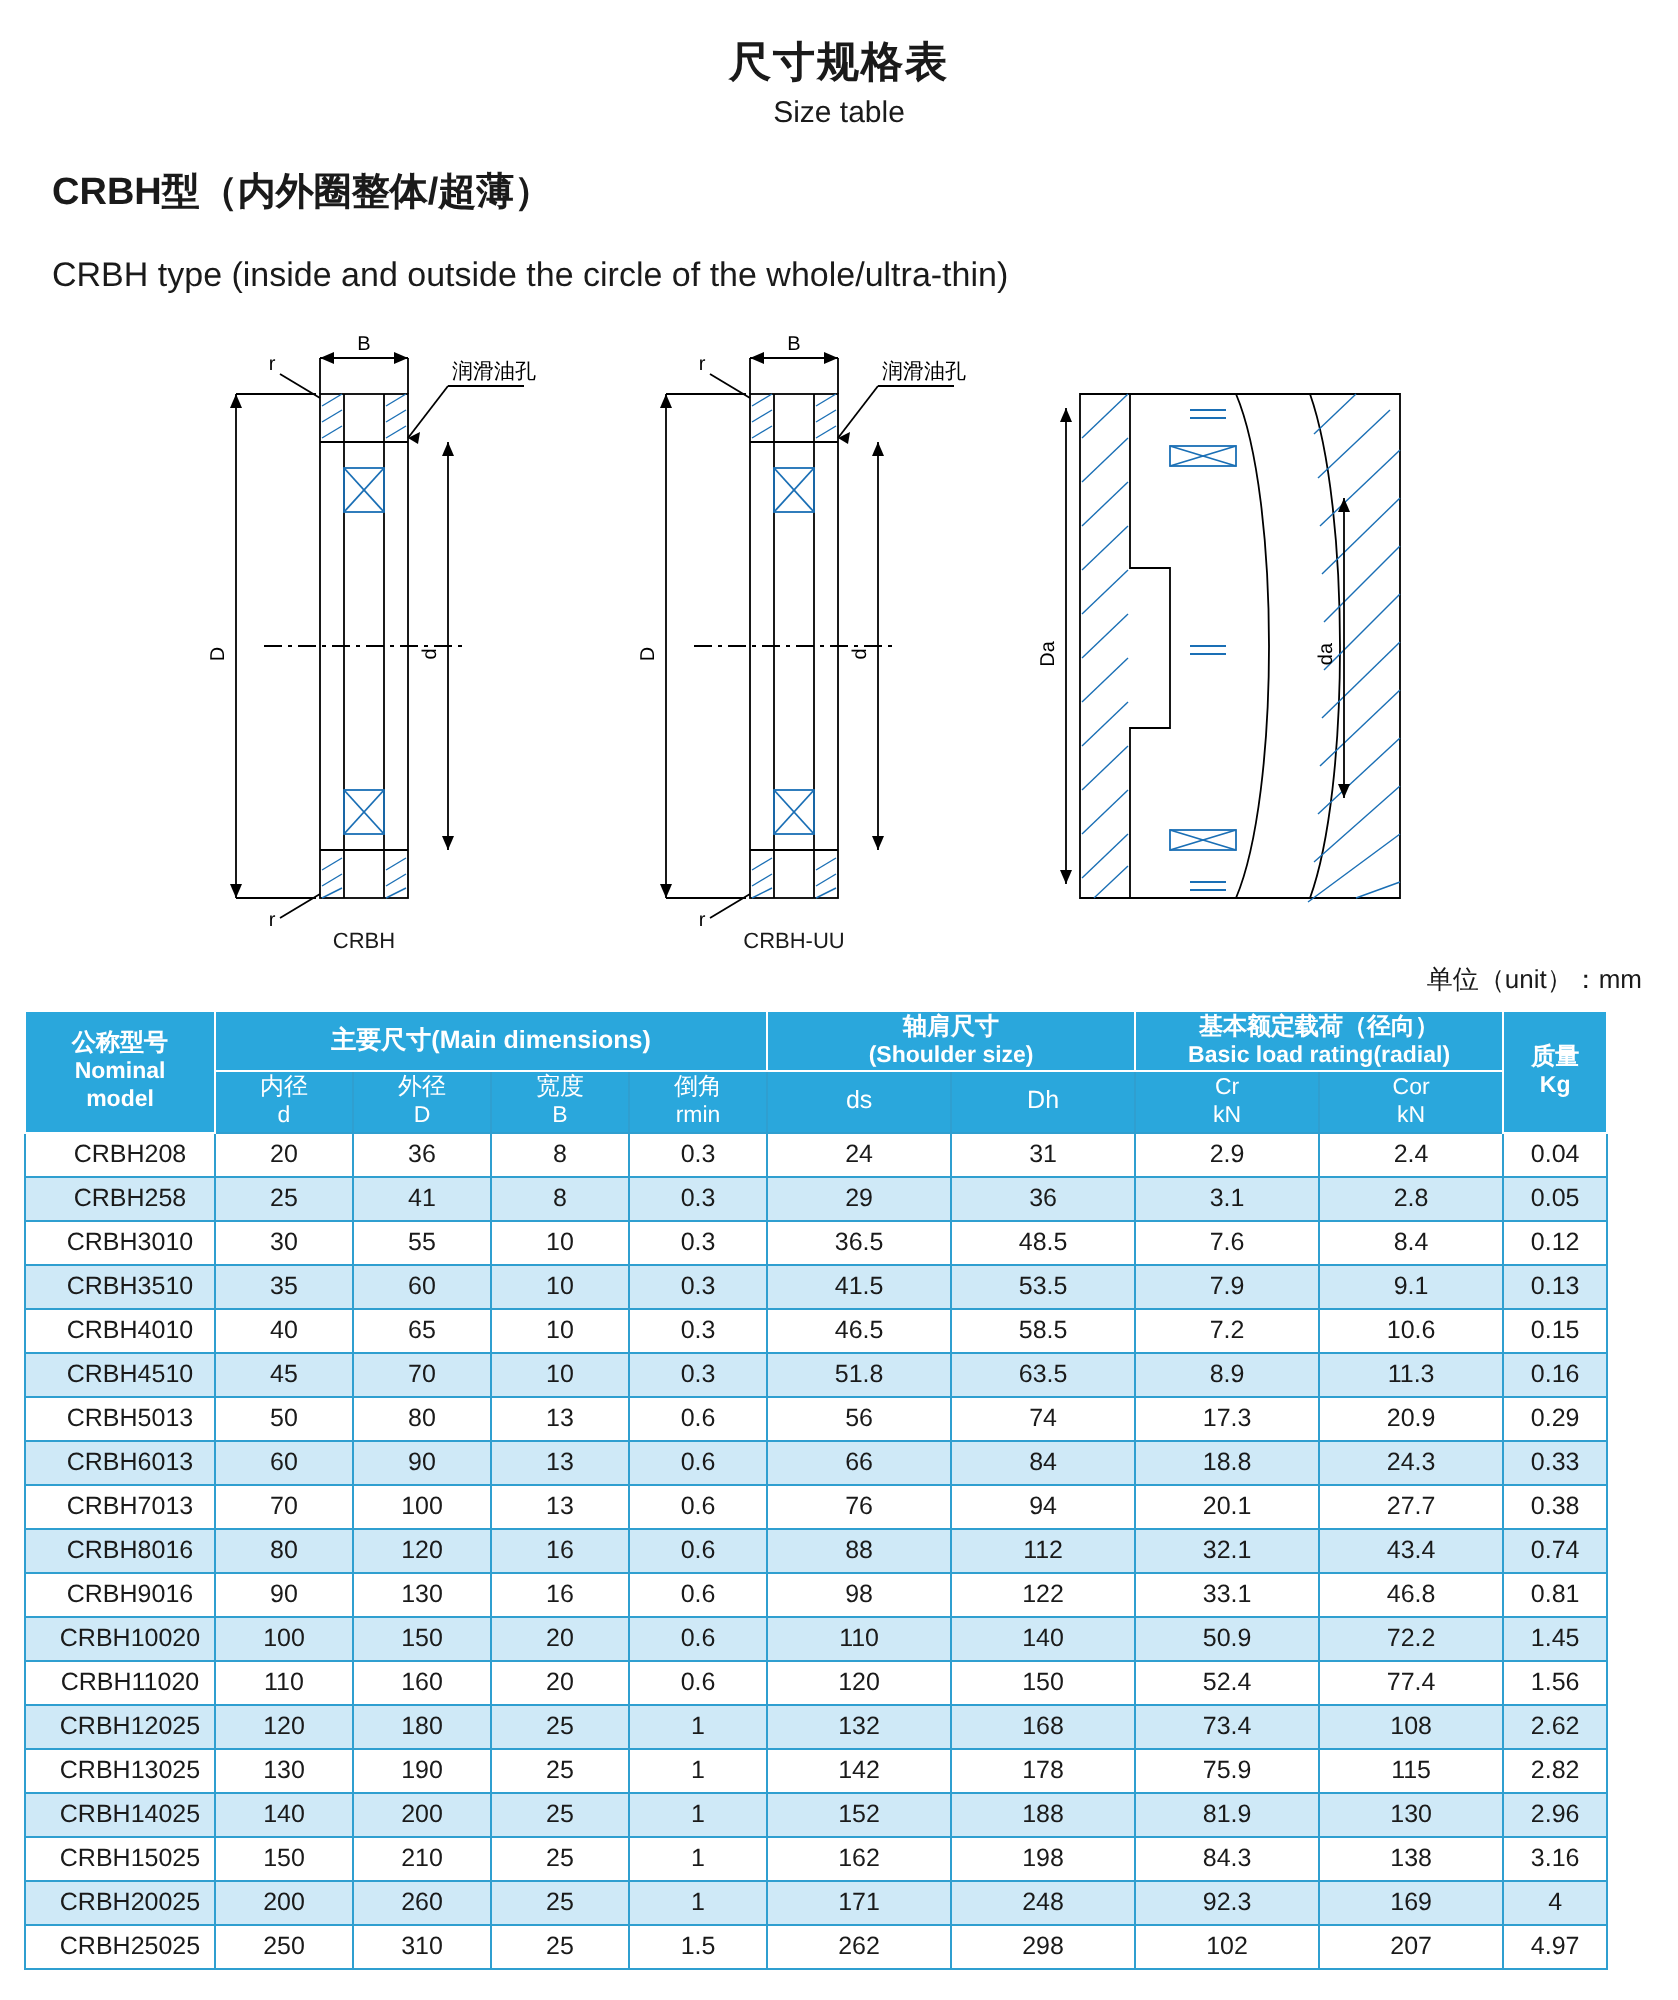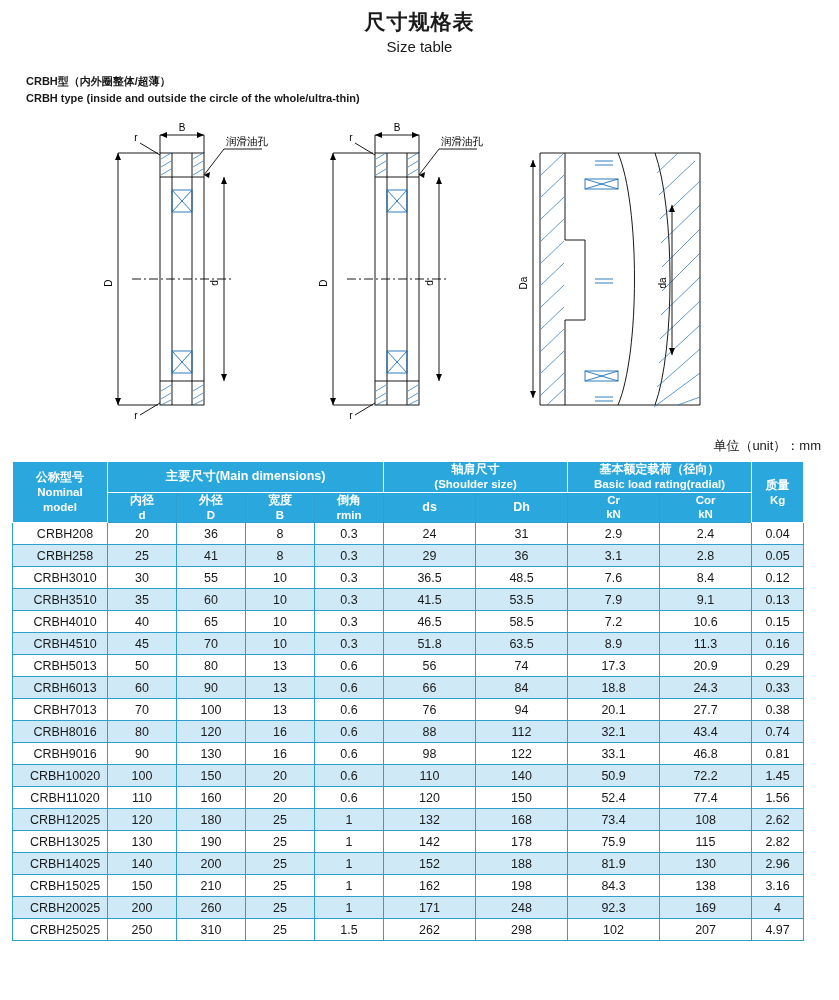--- a/index.html
+++ b/index.html
@@ -17,48 +17,47 @@
   }
   .page {
     width: 839px;
     height: 1000px;
     position: relative;
     box-sizing: border-box;
   }
   
   .title-block {
     text-align: center;
-    padding-top: 8px;
+    padding-top: 18px;
   }
   .title-cn {
     font-size: 21px;
     font-weight: bold;
     letter-spacing: 1px;
     line-height: 1.3;
   }
   .title-en {
     font-size: 15px;
     line-height: 1.4;
     margin-top: 1px;
   }
   
   .subtitle-block {
     margin-left: 26px;
     margin-top: 16px;
   }
   .subtitle-cn {
-    font-size: 11px;
+    font-size: 19px;
     font-weight: bold;
     line-height: 1.5;
   }
   .subtitle-en {
-    font-size: 11px;
+    font-size: 17px;
     line-height: 1.6;
-    margin-top: 0;
-    font-weight: bold;
+    margin-top: 12px;
   }
   
   .diagrams {
     position: relative;
     margin-top: 8px;
     height: 320px;
   }
   .diagrams svg {
     display: block;
   }
@@ -98,21 +97,21 @@
     color: #ffffff;
     font-weight: bold;
     line-height: 1.25;
     border-color: #ffffff;
   }
   thead th.outer {
     border-color: #ffffff;
   }
   .hdr-sub {
     font-size: 12px;
-    font-weight: bold;
+    font-weight: normal;
   }
   tbody td {
     background: #ffffff;
   }
   tbody tr.alt td {
     background: #cfe9f7;
   }
   tbody td.model {
     text-align: center;
     padding-left: 10px;
@@ -310,20 +309,24 @@
         <polygon points="533,283 530,276 536,276" fill="#000" stroke="none"></polygon>
         <text x="527" y="168" text-anchor="middle" stroke="none" fill="#000" transform="rotate(-90,527,168)">Da</text>
 
         <line x1="672" y1="90" x2="672" y2="240"></line>
         <polygon points="672,90 669,97 675,97" fill="#000" stroke="none"></polygon>
         <polygon points="672,240 669,233 675,233" fill="#000" stroke="none"></polygon>
         <text x="666" y="168" text-anchor="middle" stroke="none" fill="#000" transform="rotate(-90,666,168)">da</text>
       </g>
     </svg>
 
+    <div class="caption-row">
+      <div class="caption" style="left:132px; width:100px; top:-4px;">CRBH</div>
+      <div class="caption" style="left:347px; width:100px; top:-4px;">CRBH-UU</div>
+    </div>
   </div>
 
   <div class="unit-note">单位（unit）：mm</div>
 
   <table class="spec">
     <colgroup>
       <col style="width:95px">
       <col style="width:69px">
       <col style="width:69px">
       <col style="width:69px">

